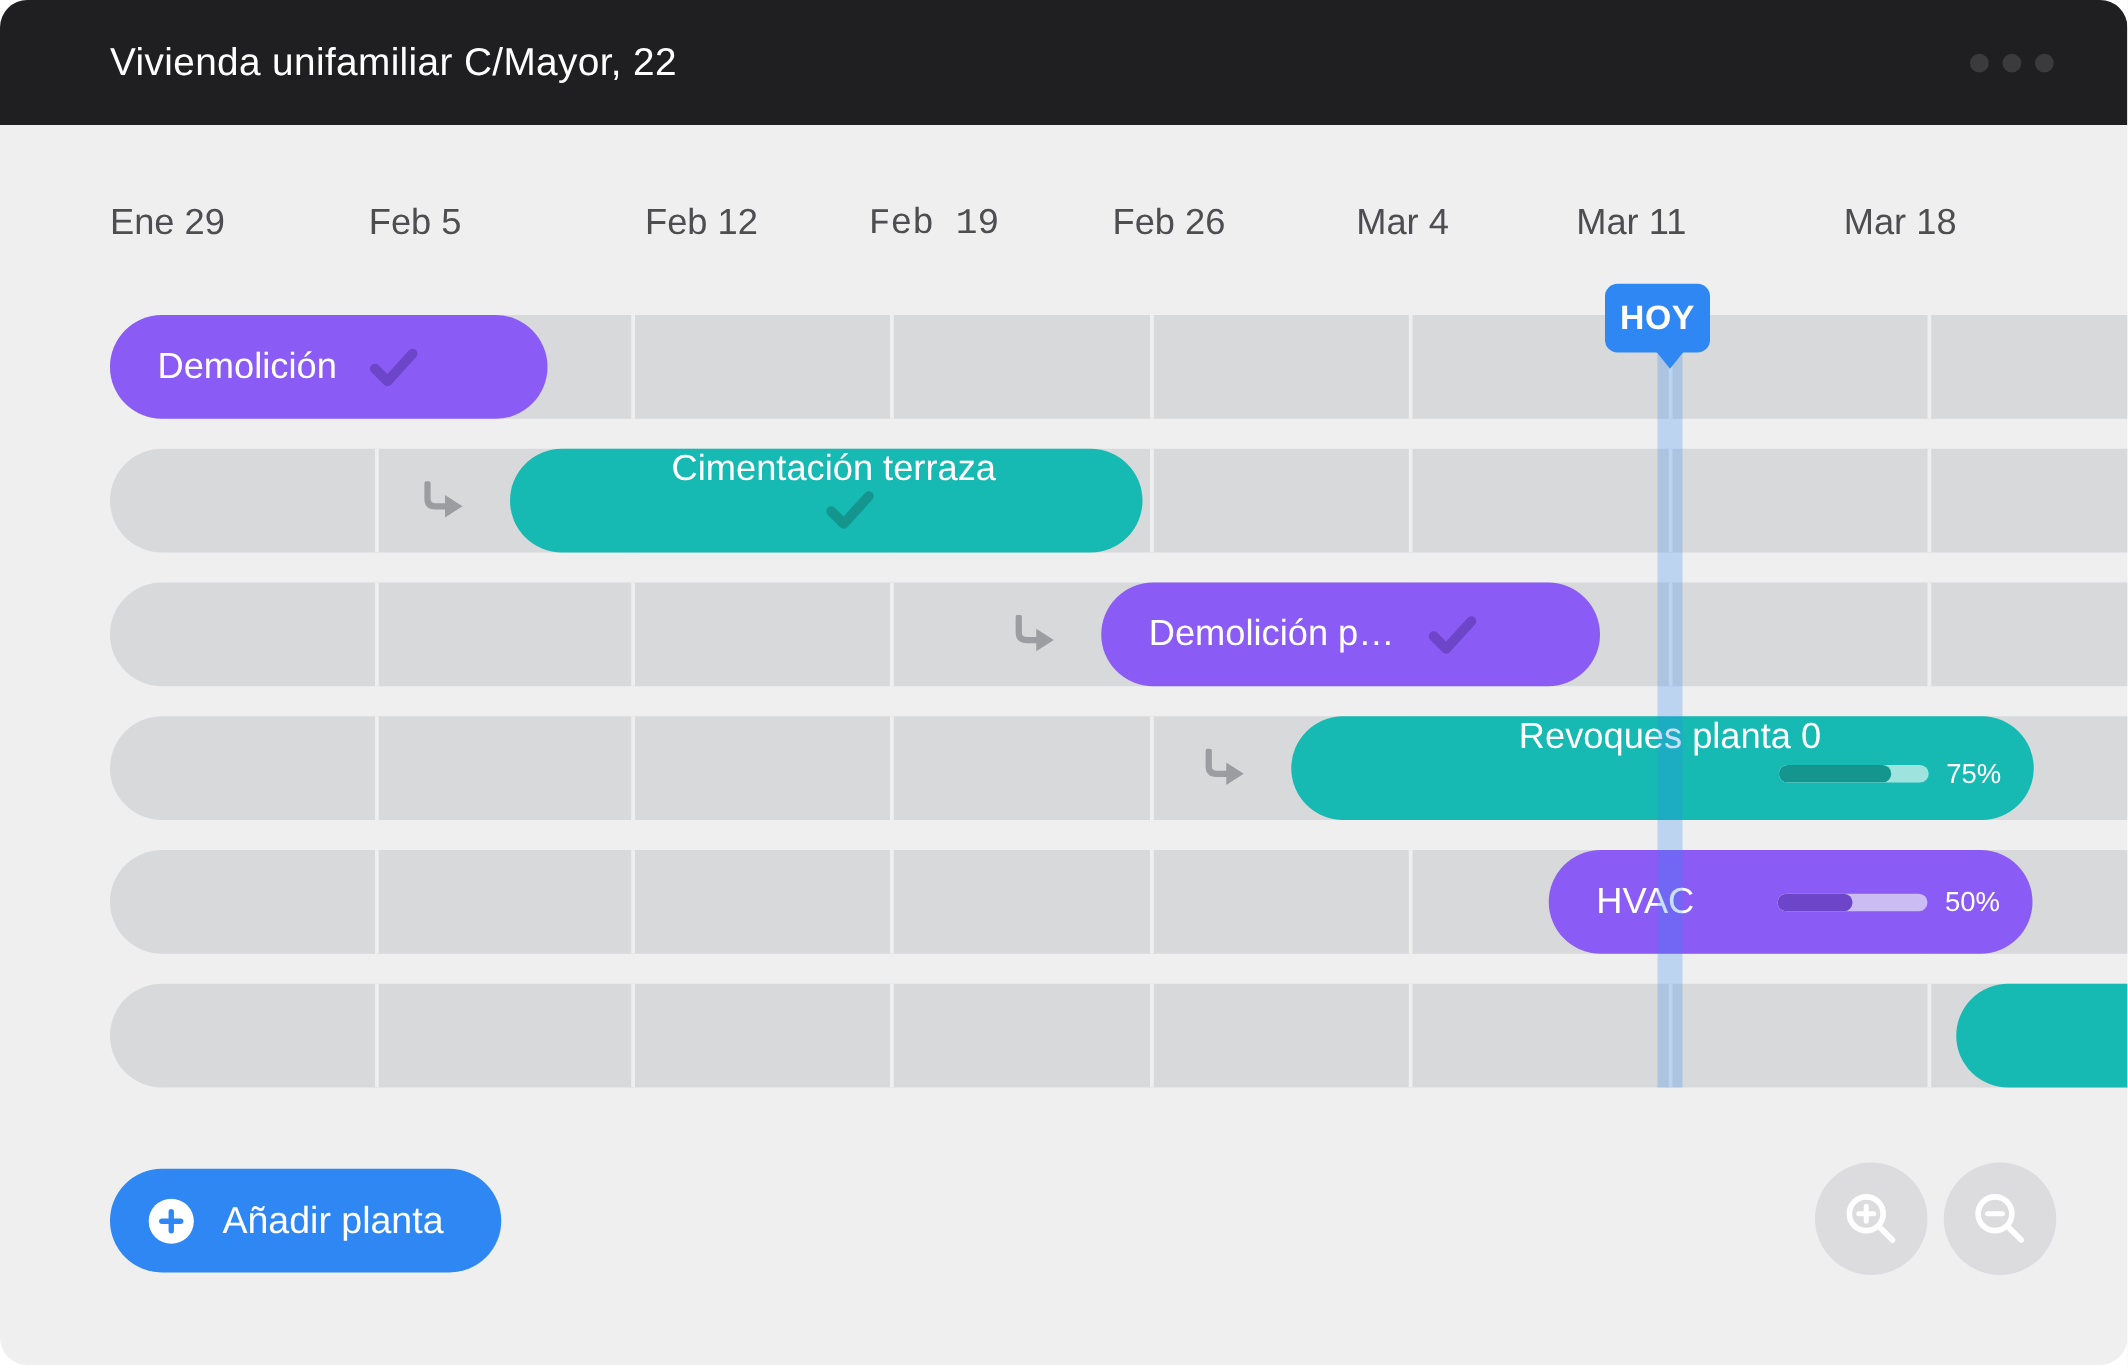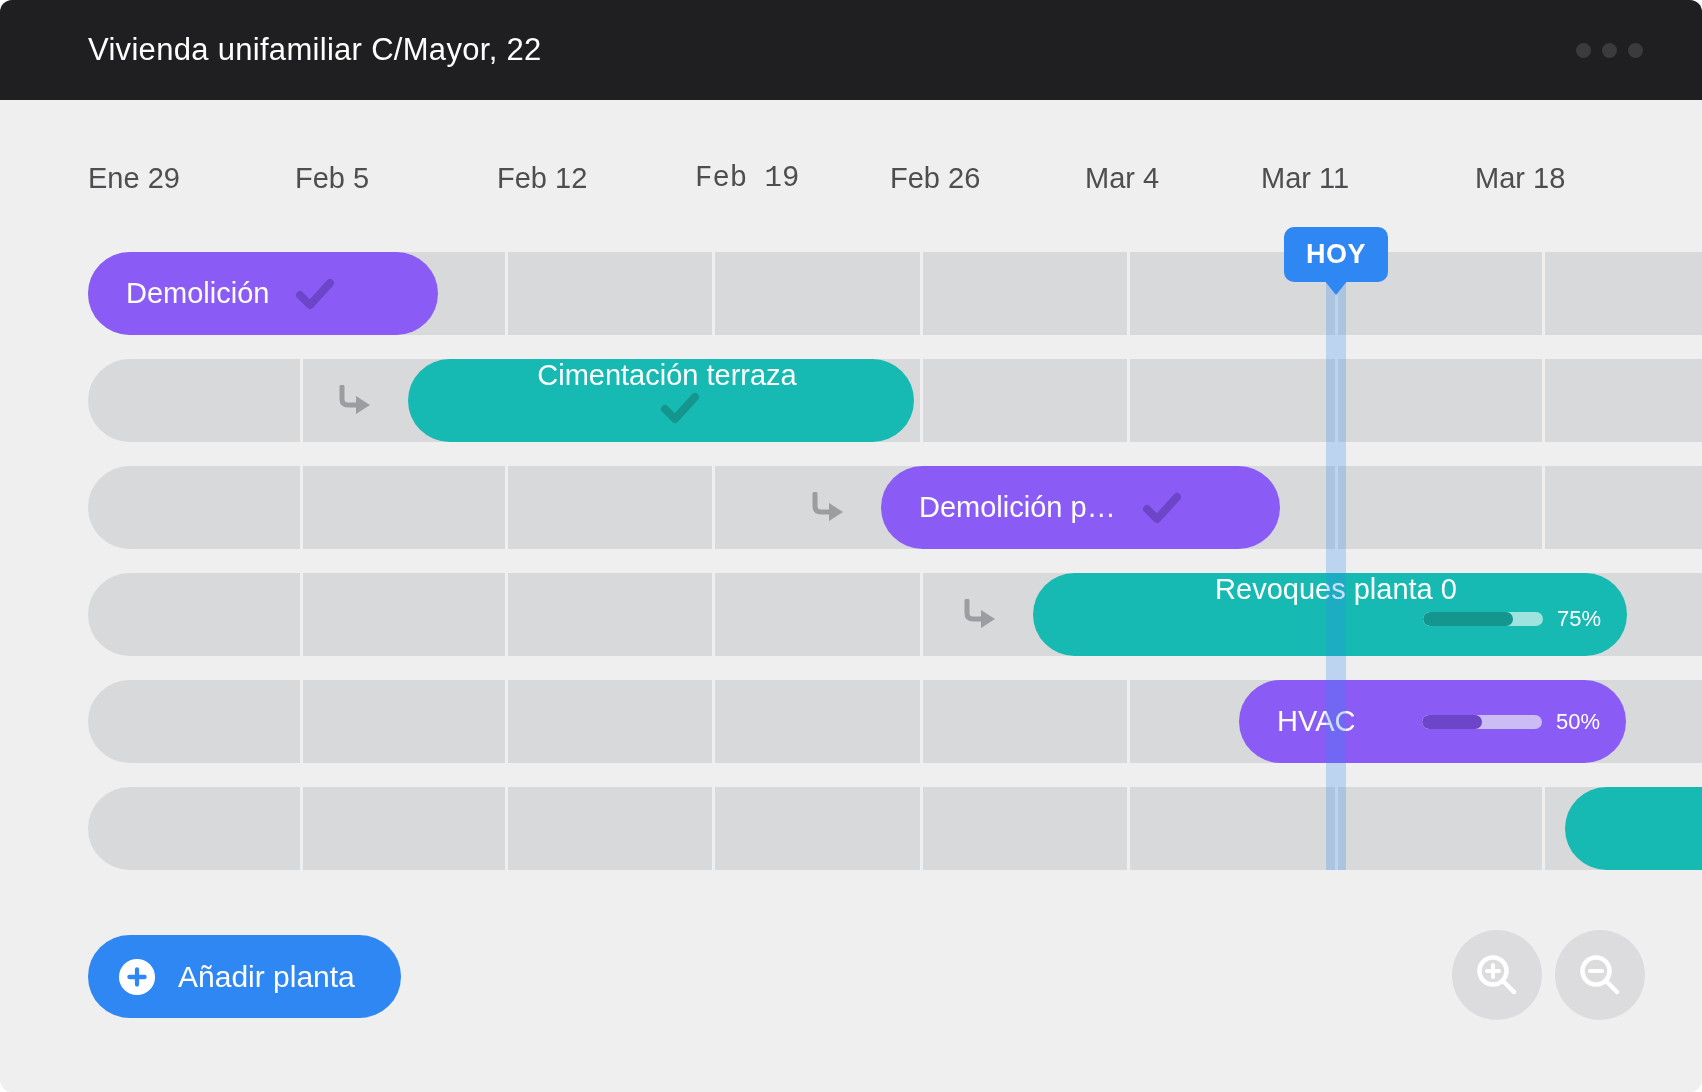--- a/index.html
+++ b/index.html
@@ -4,21 +4,21 @@
 <style>
   html,body { margin:0; padding:0; background:#ffffff; }
   body {
     width:1702px; height:1092px; position:relative;
     font-family:"Liberation Sans", sans-serif;
     -webkit-font-smoothing:antialiased;
   }
   .window {
     position:absolute; inset:0;
     background:var(--window-bg,#efeff0);
-    border-radius:12px; overflow:hidden;
+    border-radius:22px; overflow:hidden;
   }
   
   .titlebar {
     position:absolute; top:0; left:0; right:0; height:100px;
     background:var(--header-bg,#1f1f21);
     display:flex; align-items:center;
   }
   .title {
     margin:0 0 0 88px; color:#fff; font-size:31px; font-weight:500;
     letter-spacing:.3px;
@@ -61,21 +61,21 @@
   .pct { font-size:22px; font-weight:500; }
 
   .dep-arrow { position:absolute; z-index:1; }
 
   
   .today-line {
     position:absolute; left:1326px; top:278px; width:20px; height:592px;
     background:rgba(46,135,242,.26); z-index:4;
   }
   .today-badge {
-    position:absolute; left:1284px; top:227px; width:104px; height:55px;
+    position:absolute; left:1284px; top:227px; width:84px; height:55px;
     background:var(--blue,#2e87f2); border-radius:10px; z-index:5;
     display:flex; align-items:center; justify-content:center;
     color:#fff; font-size:27px; font-weight:600; letter-spacing:.5px;
   }
   .today-pointer {
     position:absolute; left:1324px; top:280px; width:0; height:0; z-index:5;
     border-left:12px solid transparent; border-right:12px solid transparent;
     border-top:15px solid var(--blue,#2e87f2);
   }
 
@@ -106,21 +106,21 @@
     <div class="dots" title="">
       <span></span>
       <span></span>
       <span></span>
     </div>
   </header>
 
   <div id="chart">
       <div class="date-label" style="left: 88px;">Ene 29</div>
       <div class="date-label" style="left: 295px;">Feb 5</div>
-      <div class="date-label" style="left: 497px; text-align: center;">Feb 12</div>
+      <div class="date-label" style="left: 516px; text-align: center;">Feb 12</div>
       <div class="date-label" style="left: 695px; font-family: Liberation Mono, monospace;">Feb 19</div>
       <div class="date-label" style="left: 890px;">Feb 26</div>
       <div class="date-label" style="left: 1085px;">Mar 4</div>
       <div class="date-label" style="left: 1261px;">Mar 11</div>
       <div class="date-label" style="left: 1475px;">Mar 18</div>
       <div class="track" style="top: 252px;">
         <div class="gridline" style="left: 212px;"></div>
         <div class="gridline" style="left: 417px;"></div>
         <div class="gridline" style="left: 624px;"></div>
         <div class="gridline" style="left: 832px;"></div>

